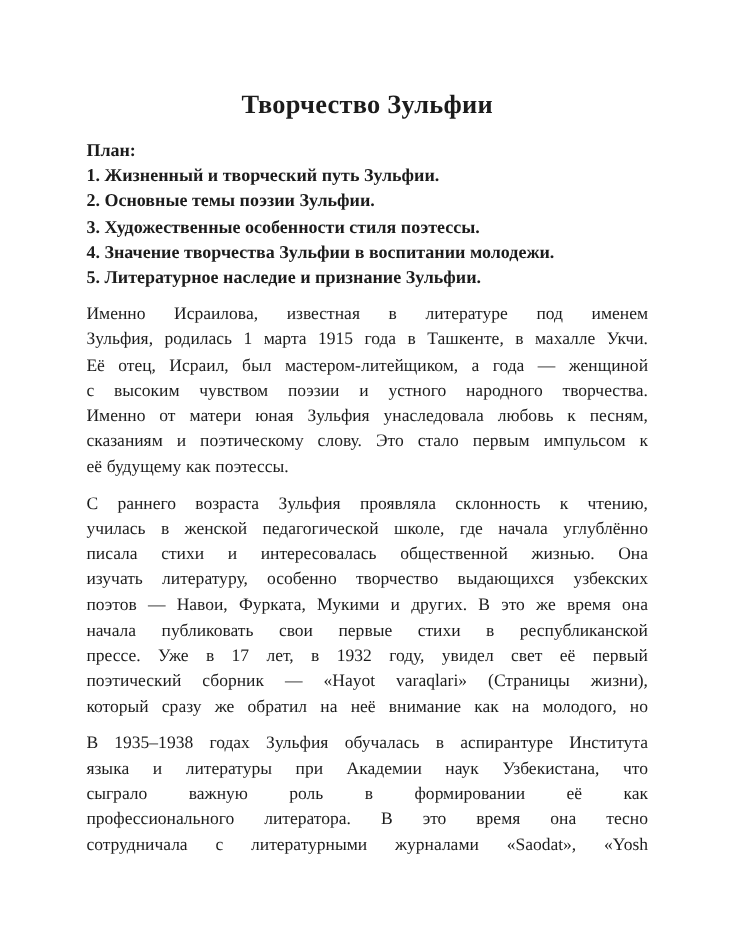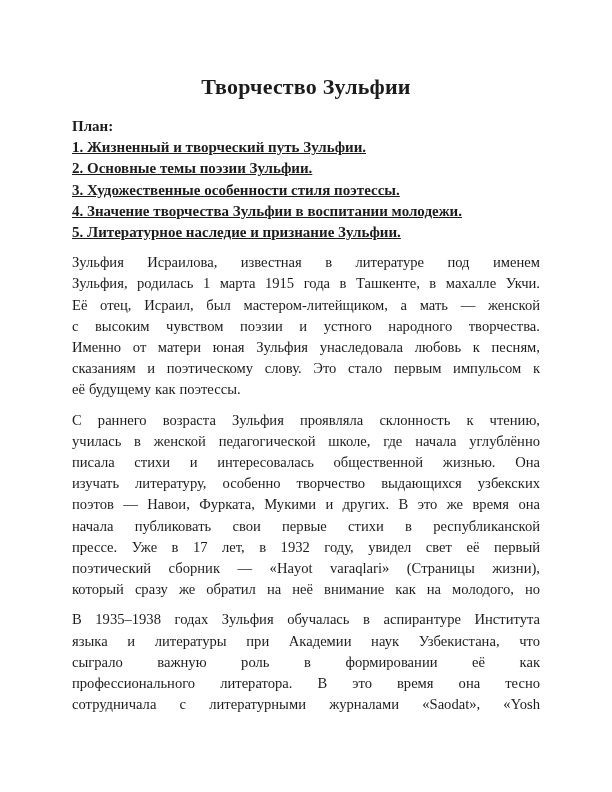--- a/index.html
+++ b/index.html
@@ -37,21 +37,20 @@
     font-weight: bold;
   }
   .plan-list {
     margin: 0;
   }
   .plan-item {
     font-size: 15px;
     line-height: 21.2px;
     font-weight: bold;
     text-align: left;
-    text-decoration: underline;
   }
   .para {
     margin-top: 9px;
     font-size: 14.6px;
     line-height: 21.2px;
   }
   .para .line {
     text-align: justify;
     text-align-last: justify;
     -moz-text-align-last: justify;
@@ -73,23 +72,23 @@
 
   <div class="plan-list">
     <div class="plan-item">1. Жизненный и творческий путь Зульфии.</div>
     <div class="plan-item">2. Основные темы поэзии Зульфии.</div>
     <div class="plan-item">3. Художественные особенности стиля поэтессы.</div>
     <div class="plan-item">4. Значение творчества Зульфии в воспитании молодежи.</div>
     <div class="plan-item">5. Литературное наследие и признание Зульфии.</div>
   </div>
 
   <div class="para">
-      <div class="line">Зульфия Исраилова, известная в литературе под именем</div>
+      <div class="line">Именно Исраилова, известная в литературе под именем</div>
       <div class="line">Зульфия, родилась 1 марта 1915 года в Ташкенте, в махалле Укчи.</div>
-      <div class="line">Её отец, Исраил, был мастером-литейщиком, а мать — женской</div>
+      <div class="line">Её отец, Исраил, был мастером-литейщиком, а года — женщиной</div>
       <div class="line">с высоким чувством поэзии и устного народного творчества.</div>
       <div class="line">Именно от матери юная Зульфия унаследовала любовь к песням,</div>
       <div class="line">сказаниям и поэтическому слову. Это стало первым импульсом к</div>
       <div class="line no-stretch">её будущему как поэтессы.</div>
     </div>
 
   <div class="para">
       <div class="line">С раннего возраста Зульфия проявляла склонность к чтению,</div>
       <div class="line">училась в женской педагогической школе, где начала углублённо</div>
       <div class="line">писала стихи и интересовалась общественной жизнью. Она</div>

